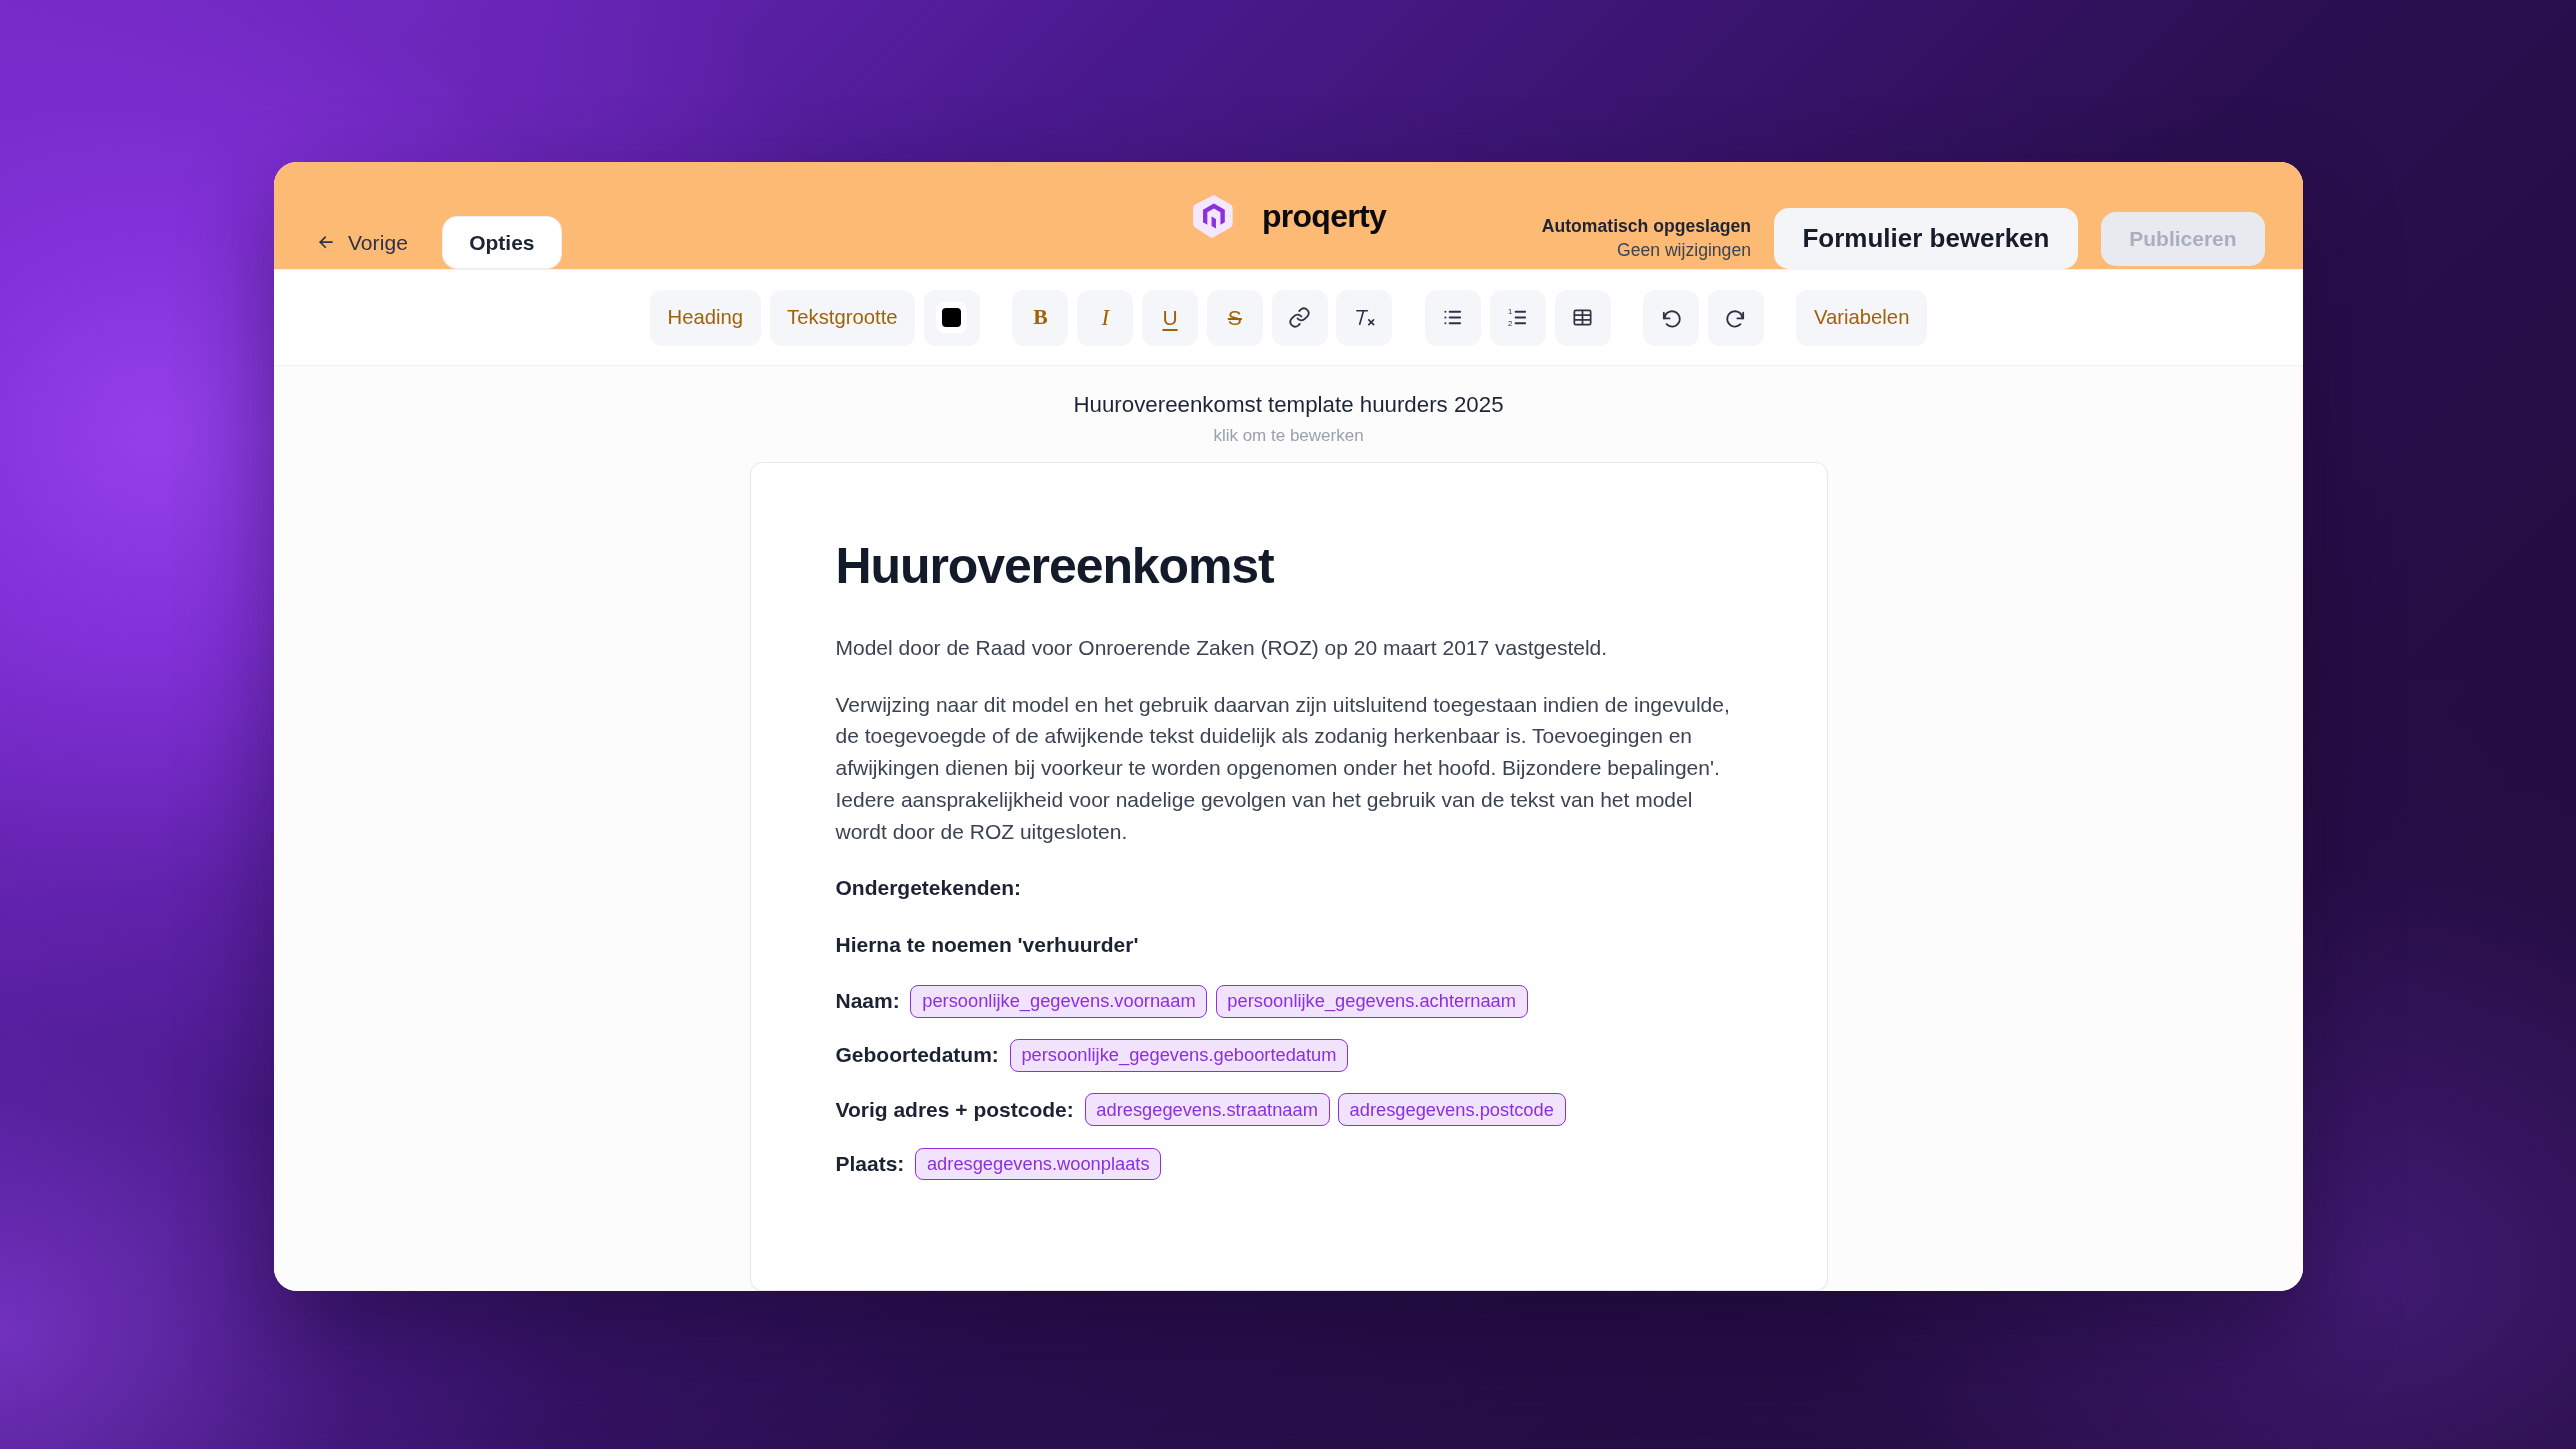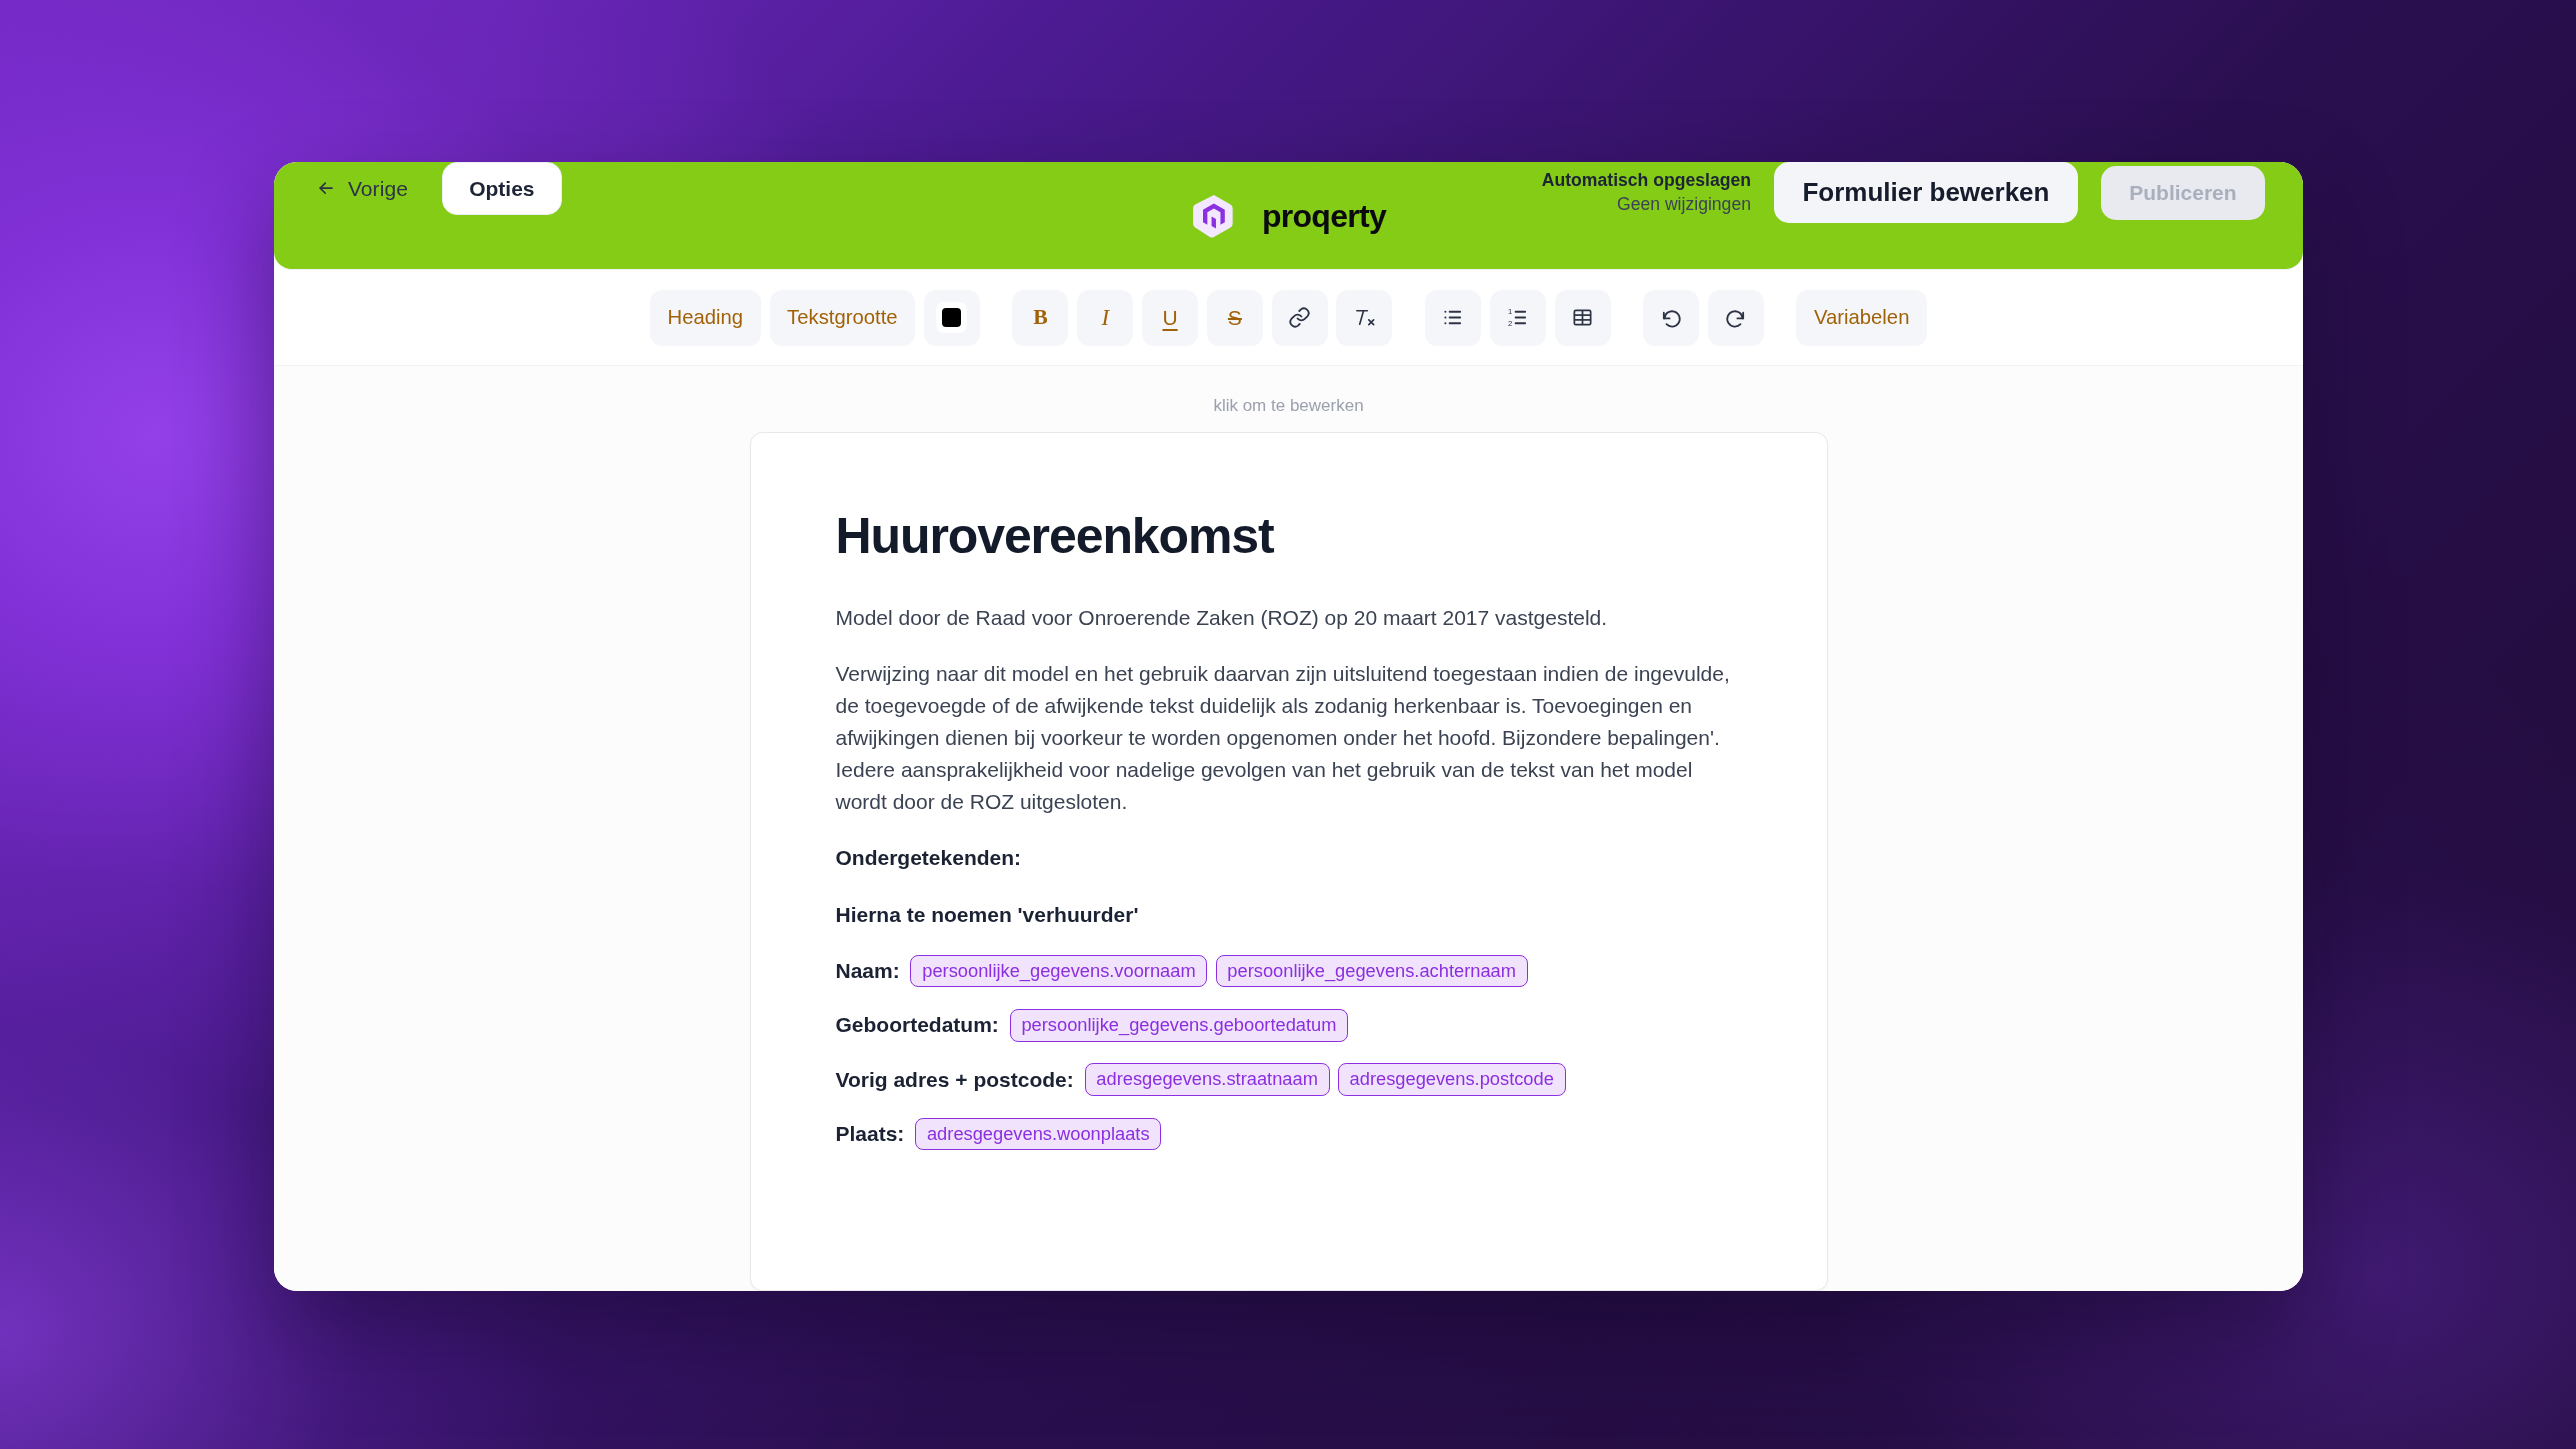--- a/index.html
+++ b/index.html
@@ -32,26 +32,25 @@
     overflow: hidden;
     display: flex;
     flex-direction: column;
   }
 
   
   .header {
     position: relative;
     height: 108px;
     flex: 0 0 108px;
-    background: #84cc16;
+    background: #fdba74;
     border-bottom: 1.4px solid #f1f2f5;
     display: flex;
-    align-items: flex-start;
+    align-items: flex-end;
     padding: 0 38px;
-    border-radius: 18px;
   }
   .header-left { display: flex; align-items: center; gap: 30px; }
 
   .back-btn {
     display: flex; align-items: center; gap: 11.5px;
     font-size: 21px; color: #2c3345; letter-spacing: 0.1px;
     cursor: pointer; padding: 6.8px 4.1px; border-radius: 6.8px;
   }
   .back-arrow { display: block; width: 20.3px; height: 20.3px; }
 
@@ -393,20 +392,21 @@
     </div>
 
     <div class="tb-gap"></div>
 
     <div class="tb-group">
       <button class="tb-btn">Variabelen</button>
     </div>
   </div>
 
   <div class="doc-title-wrap">
+    <div class="doc-title">Huurovereenkomst template huurders 2025</div>
     <div class="doc-title-hint">klik om te bewerken</div>
   </div>
 
   <div class="canvas">
     <div class="page">
 
       <div class="doc-h1">Huurovereenkomst</div>
 
       <p class="doc-p">Model door de Raad voor Onroerende Zaken (ROZ) op 20 maart 2017 vastgesteld.</p>
 

